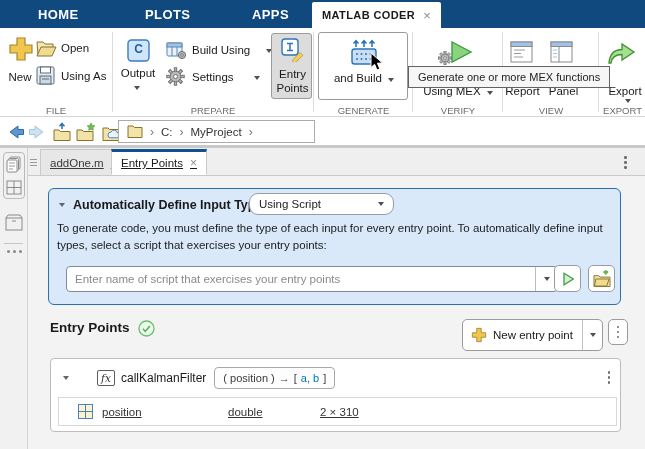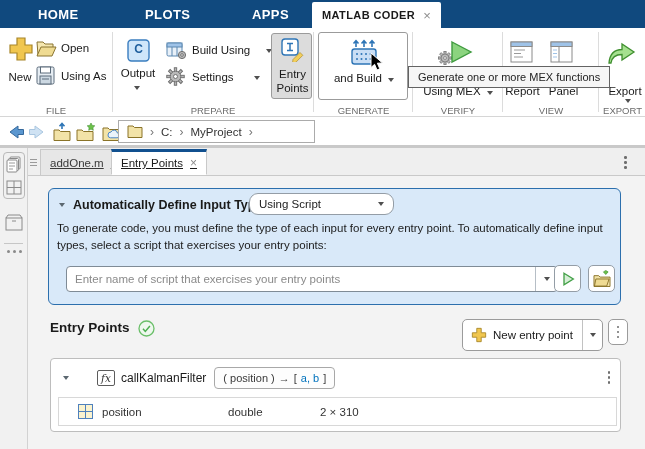--- a/index.html
+++ b/index.html
@@ -105,21 +105,21 @@
   .card-head { position:absolute; left:0; top:0; width:100%; height:37px; display:flex;
                align-items:center; }
   .fxbox { width:18px; height:16px; border:1px solid #5c5c5c; border-radius:2px; margin-left:28px;
            display:flex; align-items:center; justify-content:center;
            font-family:"DejaVu Serif", serif; font-style:italic; font-size:10.5px; color:#333; }
   .fname { font-size:12px; color:#1a1a1a; margin-left:6px; }
   .sig { margin-left:8px; height:22px; border:1px solid #a8a8a8; border-radius:4px; background:#fdfdfd;
          display:flex; align-items:center; gap:4px; padding:0 8px; font-size:11px; color:#3a3a3a; }
   .sig .blue { color:#0072bd; }
   .innerrow { position:absolute; left:7px; top:38px; width:559px; height:29px; background:#fff;
-              border:1px solid #d8d8d8; display:flex; align-items:center; font-size:11.5px; color:#333; }
+              border:1px solid #d8d8d8; display:flex; align-items:center; font-size:11.5px; color:#333;text-decoration:underline; }
 
   .cursor { position:absolute; left:370px; top:52px; z-index:70; }
 </style>
 </head>
 <body>
 
 <div class="screen">
 
   <div class="ribbon">
     <div class="rtab" style="left:38px">HOME</div>

